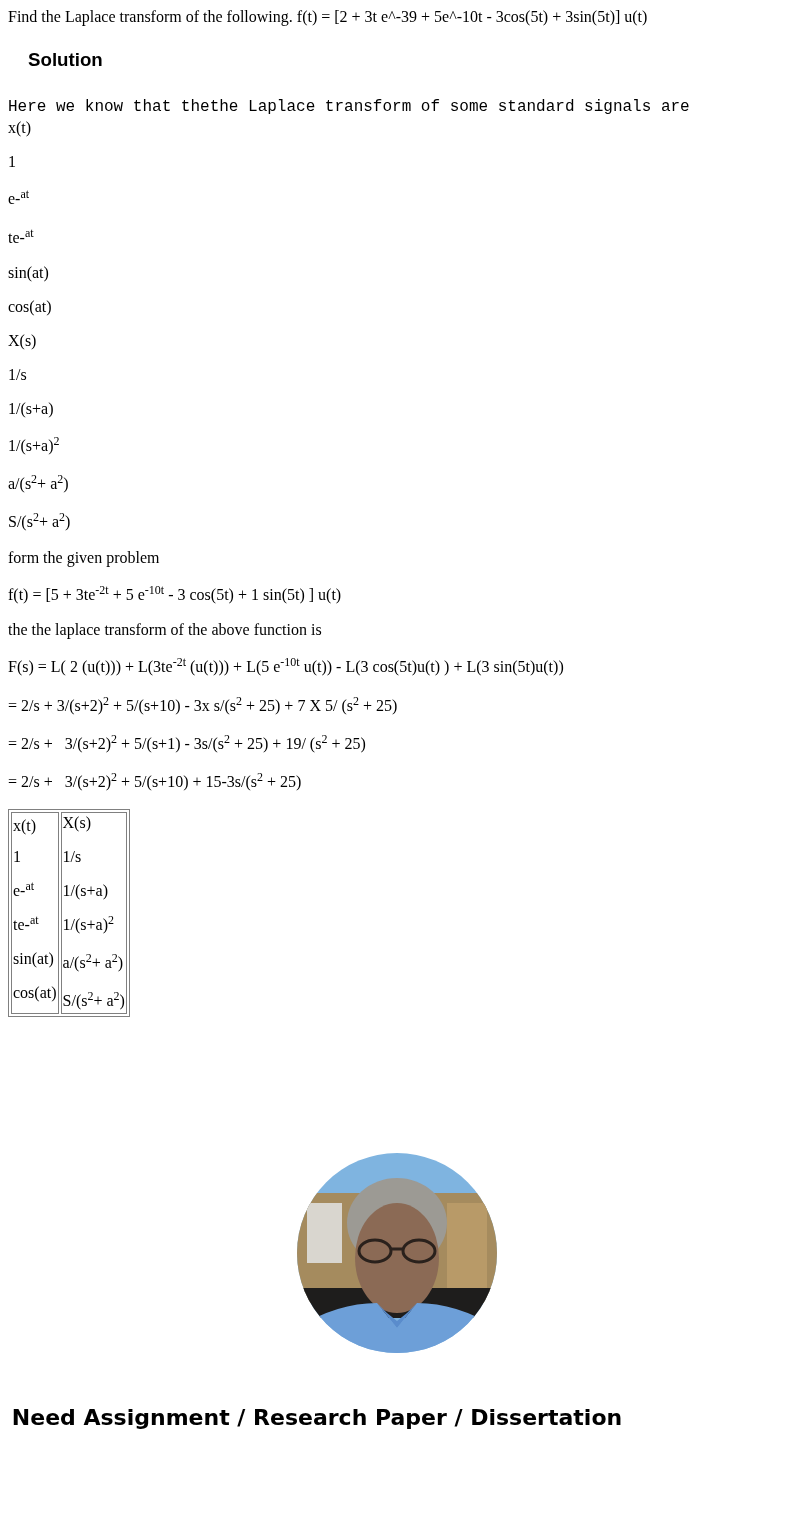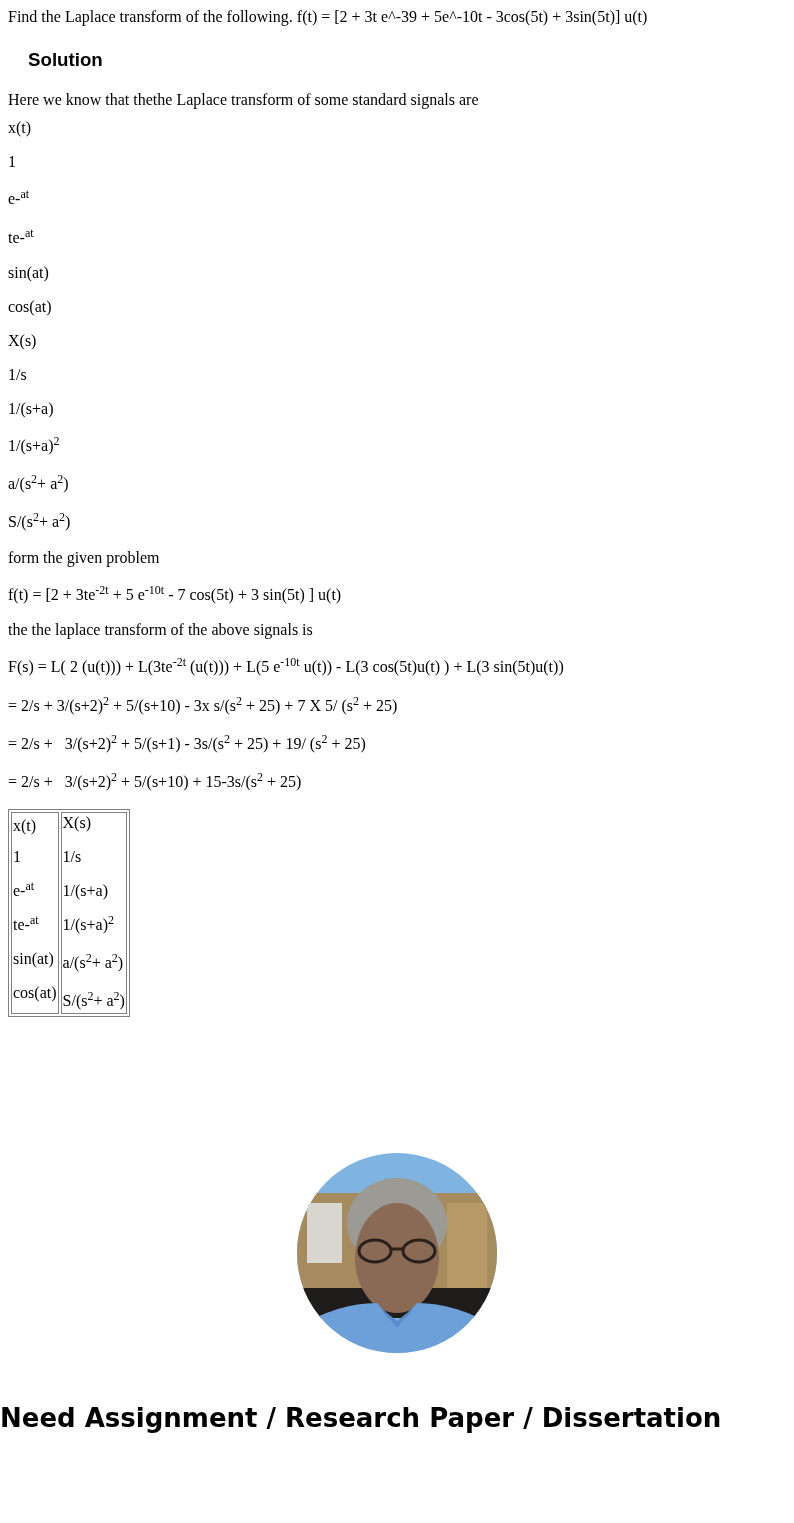--- a/index.html
+++ b/index.html
@@ -77,58 +77,58 @@
       display: block;
     }
     .footer {
       position: absolute;
       left: 0;
       top: 1403px;
       width: 634px;
       text-align: center;
       font-family: "DejaVu Sans", sans-serif;
       font-weight: bold;
-      font-size: 26px;
+      font-size: 22px;
       line-height: 30px;
       color: #000000;
     }
     .footer div {
       white-space: nowrap;
     }
   </style>
 </head>
 <body>
 
 <div class="content">
 
   <p style="top:8px;">Find the Laplace transform of the following. f(t) = [2 + 3t e^-39 + 5e^-10t - 3cos(5t) + 3sin(5t)] u(t)</p>
 
   <h3 style="top:45px;">Solution</h3>
 
-  <p style="top:91px;">Here we know that thethe Laplace transform of some standard signals are</p>
+  <p style="top:98px;font-family:Liberation Mono, monospace;">Here we know that thethe Laplace transform of some standard signals are</p>
 
   <p style="top:119px;">x(t)</p>
   <p style="top:153px;"><span>1</span></p>
   <p style="top:190px;"><span>e-</span><sup>at</sup></p>
   <p style="top:229px;"><span>te-</span><sup>at</sup></p>
   <p style="top:264px;"><span>sin(at)</span></p>
   <p style="top:298px;"><span>cos(at)</span></p>
 
   <p style="top:332px;">X(s)</p>
   <p style="top:366px;">1/s</p>
   <p style="top:400px;">1/(s+a)</p>
   <p style="top:437px;">1/(s+a)<sup>2</sup></p>
   <p style="top:475px;">a/(s<sup>2</sup>+ a<sup>2</sup>)</p>
   <p style="top:513px;">S/(s<sup>2</sup>+ a<sup>2</sup>)</p>
 
   <p style="top:549px;">form the given problem</p>
 
-  <p style="top:586px;"><span>f(t) = [2 + 3te</span><sup>-2t</sup><span> + 5 e</span><sup>-10t</sup><span> - 7 cos(5t) + 3 sin(5t) ] u(t)</span></p>
+  <p style="top:586px;"><span>f(t) = [5 + 3te</span><sup>-2t</sup><span> + 5 e</span><sup>-10t</sup><span> - 3 cos(5t) + 1 sin(5t) ] u(t)</span></p>
 
-  <p style="top:621px;">the the laplace transform of the above signals is</p>
+  <p style="top:621px;">the the laplace transform of the above function is</p>
 
   <p style="top:658px;"><span>F(s) = L( 2 (u(t))) + L(3te</span><sup>-2t</sup><span> (u(t))) + L(5 e</span><sup>-10t</sup><span> u(t)) - L(3 cos(5t)u(t) ) + L(3 sin(5t)u(t))</span></p>
 
   <p style="top:697px;"><span>= 2/s + 3/(s+2)</span><sup>2</sup><span> + 5/(s+10) - 3x s/(s</span><sup>2</sup><span> + 25) + 7 X 5/ (s</span><sup>2</sup><span> + 25)</span></p>
 
   <p style="top:735px;white-space:pre;"><span>= 2/s +   3/(s+2)</span><sup>2</sup><span> + 5/(s+1) - 3s/(s</span><sup>2</sup><span> + 25) + 19/ (s</span><sup>2</sup><span> + 25)</span></p>
 
   <p style="top:773px;white-space:pre;text-align:right;"><span>= 2/s +   3/(s+2)</span><sup>2</sup><span> + 5/(s+10) + 15-3s/(s</span><sup>2</sup><span> + 25)</span></p>
 
   <table class="std">

